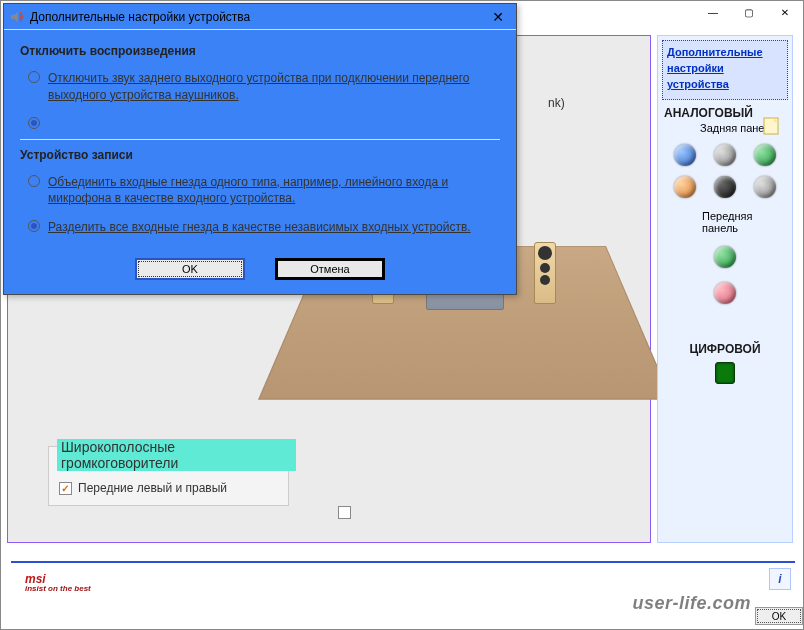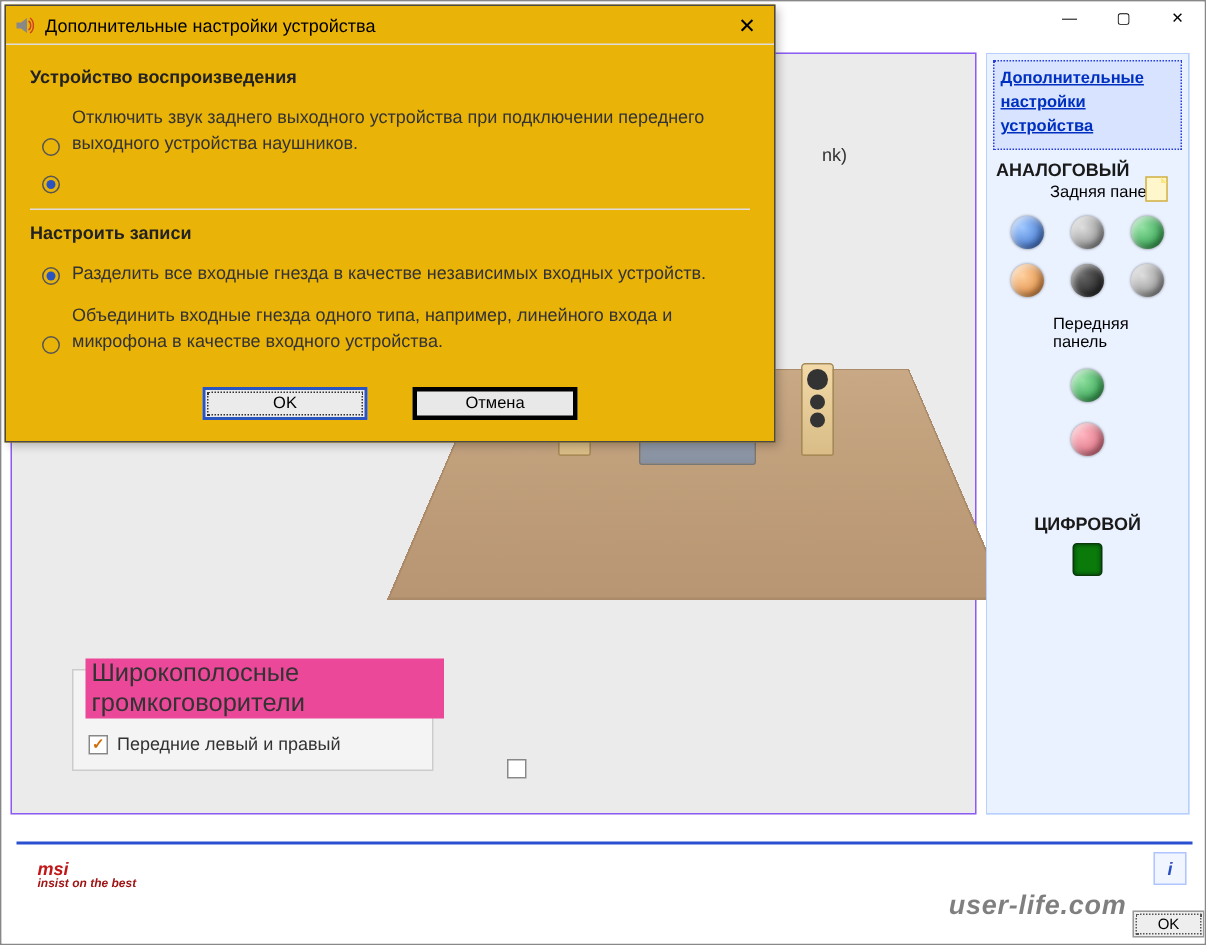--- a/index.html
+++ b/index.html
@@ -27,41 +27,41 @@
 .default-box { position: absolute; top: 116px; right: 160px; width: 86px; height: 42px; border: 1px solid #bbb; background: #e0e0e0; font-size: 11px; color: #444; padding: 2px 4px; display: flex; align-items: center; }
 .default-box .arr { margin-left: 4px; font-size: 10px; color: #666; }
 .nk { position: absolute; top: 60px; left: 540px; color: #333; font-size: 12px; }
 .room { position: absolute; top: 210px; left: 316px; width: 282px; height: 230px; }
 .floor { width: 282px; height: 170px; background: linear-gradient(#c9a985, #b89673); transform: perspective(420px) rotateX(52deg); transform-origin: top; border: 1px solid #aa8a68; }
 .speaker { position: absolute; width: 22px; height: 62px; background: linear-gradient(#f2d9a7, #d9bc86); border: 1px solid #a68a55; border-radius: 3px 3px 2px 2px; }
 .spk-grill { width: 14px; height: 14px; background: #333; border-radius: 50%; margin: 3px auto; }
 .spk-port { width: 10px; height: 10px; background: #333; border-radius: 50%; margin: 2px auto; }
 .screen { position: absolute; width: 78px; height: 50px; background: linear-gradient(#aeb6c2, #8790a0); border: 1px solid #777; border-radius: 2px; }
 .fieldbox { position: absolute; top: 410px; left: 40px; width: 241px; border: 1px solid #ccc; background: #f4f4f4; }
-.fieldbox-title { position: relative; top: -8px; left: 8px; background: #ec4899; padding: 0 4px; display: inline-block; font-size: 17px; color: #333; }
+.fieldbox-title { position: relative; top: -8px; left: 8px; background: #5eead4; padding: 0 4px; display: inline-block; font-size: 14px; color: #333; }
 .check-row { display: flex; align-items: center; gap: 6px; padding: 2px 10px 10px 10px; font-size: 11px; color: #333; }
 .chkbox { width: 13px; height: 13px; border: 1px solid #888; background: #fff; display: inline-flex; align-items: center; justify-content: center; font-size: 10px; color: #d46a00; font-weight: bold; }
 .surround-row { position: absolute; top: 470px; left: 330px; display: flex; align-items: center; gap: 6px; font-size: 11px; color: #333; }
 .footer { position: absolute; bottom: 36px; left: 10px; right: 10px; height: 34px; border-top: 2px solid #2a4fd0; display: flex; align-items: center; justify-content: space-between; }
 .msi { color: #c01818; font-weight: bold; font-style: italic; font-size: 22px; padding-left: 14px; line-height: 1; }
 .msi small { display: block; font-size: 8px; color: #a01515; font-style: italic; font-weight: bold; margin-top: -2px; }
 .info-btn { width: 22px; height: 22px; border: 1px solid #b0c4ff; background: #f0f5ff; color: #2a50c0; font-style: italic; font-weight: bold; display: flex; align-items: center; justify-content: center; margin-right: 4px; }
 .watermark { position: absolute; bottom: 17px; right: 54px; color: rgba(0,0,0,0.5); font-size: 18px; font-style: italic; font-weight: bold; letter-spacing: 0.5px; text-shadow: 0 0 2px #fff; }
 .taskbar { position: absolute; bottom: 2px; right: 2px; height: 26px; display: flex; align-items: center; }
 .taskbar-ok { width: 48px; height: 18px; background: #eee; border: 1px solid #999; font-size: 10px; display: flex; align-items: center; justify-content: center; outline: 1px dotted #555; outline-offset: -3px; }
 
 
-.dialog { position: absolute; top: 2px; left: 2px; width: 514px; background: #eab308; border: 1px solid #4a4a4a; box-shadow: 2px 2px 6px rgba(0,0,0,0.25); }
+.dialog { position: absolute; top: 2px; left: 2px; width: 514px; background: #3b82f6; border: 1px solid #4a4a4a; box-shadow: 2px 2px 6px rgba(0,0,0,0.25); }
 .dlg-titlebar { height: 26px; display: flex; align-items: center; justify-content: space-between; padding: 0 4px 0 6px; border-bottom: 1px solid #ddd; }
 .dlg-titlebar-left { display: flex; align-items: center; gap: 6px; }
 .snd-icon { width: 14px; height: 14px; }
 .dlg-x { width: 28px; height: 20px; display: flex; align-items: center; justify-content: center; font-size: 14px; }
 .dlg-body { padding: 10px 16px 14px 16px; }
 .group-title { font-weight: bold; font-size: 12px; color: #222; margin-bottom: 6px; margin-top: 4px; }
-.radio-row { display: flex; align-items: flex-end; gap: 8px; padding: 6px 2px 6px 8px; font-size: 11px; color: #333; line-height: 1.4; }
+.radio-row { display: flex; align-items: flex-start; gap: 8px; padding: 6px 2px 6px 8px; font-size: 11px; color: #333; line-height: 1.4; text-decoration: underline; }
 .radio { width: 12px; height: 12px; border: 1px solid #555; border-radius: 50%; flex: none; margin-top: 1px; display: flex; align-items: center; justify-content: center; }
 .radio.sel::after { content: ""; width: 6px; height: 6px; background: #2a55c0; border-radius: 50%; }
 .sep-line { height: 1px; background: #ddd; margin: 4px 0 8px 0; }
 .dlg-buttons { display: flex; align-items: center; justify-content: center; gap: 30px; margin-top: 16px; }
 .btn { width: 110px; height: 22px; border: 3px solid #000000; background: #e8e8e8; font-size: 11px; display: flex; align-items: center; justify-content: center; }
 .btn.primary { border: 2px solid #2a55c0; outline: 1px dotted #333; outline-offset: -4px; background: #ebebeb; }
 </style>
 </head>
 <body>
 
@@ -160,36 +160,36 @@
       <svg class="snd-icon" viewBox="0 0 14 14">
           <path d="M1 5h3l4-3v10l-4-3H1z" fill="#888"></path>
           <path d="M9 4c2 1 2 5 0 6" stroke="#d04020" fill="none"></path>
           <path d="M10 2c3 2 3 8 0 10" stroke="#d04020" fill="none"></path>
         </svg>
       <span>Дополнительные настройки устройства</span>
     </div>
     <div class="dlg-x">✕</div>
   </div>
   <div class="dlg-body">
-    <div class="group-title">Устройство воспроизведения</div>
+    <div class="group-title">Отключить воспроизведения</div>
     <div class="radio-row">
       <span class="radio"></span>
       <span>Отключить звук заднего выходного устройства при подключении переднего выходного устройства наушников.</span>
     </div>
     <div class="radio-row">
       <span class="radio sel"></span>
     </div>
     <div class="sep-line"></div>
-    <div class="group-title">Настроить записи</div>
+    <div class="group-title">Устройство записи</div>
+    <div class="radio-row">
+      <span class="radio"></span>
+      <span>Объединить входные гнезда одного типа, например, линейного входа и микрофона в качестве входного устройства.</span>
+    </div>
     <div class="radio-row">
       <span class="radio sel"></span>
       <span>Разделить все входные гнезда в качестве независимых входных устройств.</span>
-    </div>
-    <div class="radio-row">
-      <span class="radio"></span>
-      <span>Объединить входные гнезда одного типа, например, линейного входа и микрофона в качестве входного устройства.</span>
     </div>
     <div class="dlg-buttons">
       <div class="btn primary">OK</div>
       <div class="btn">Отмена</div>
     </div>
   </div>
 </div>
 
 </body></html>

